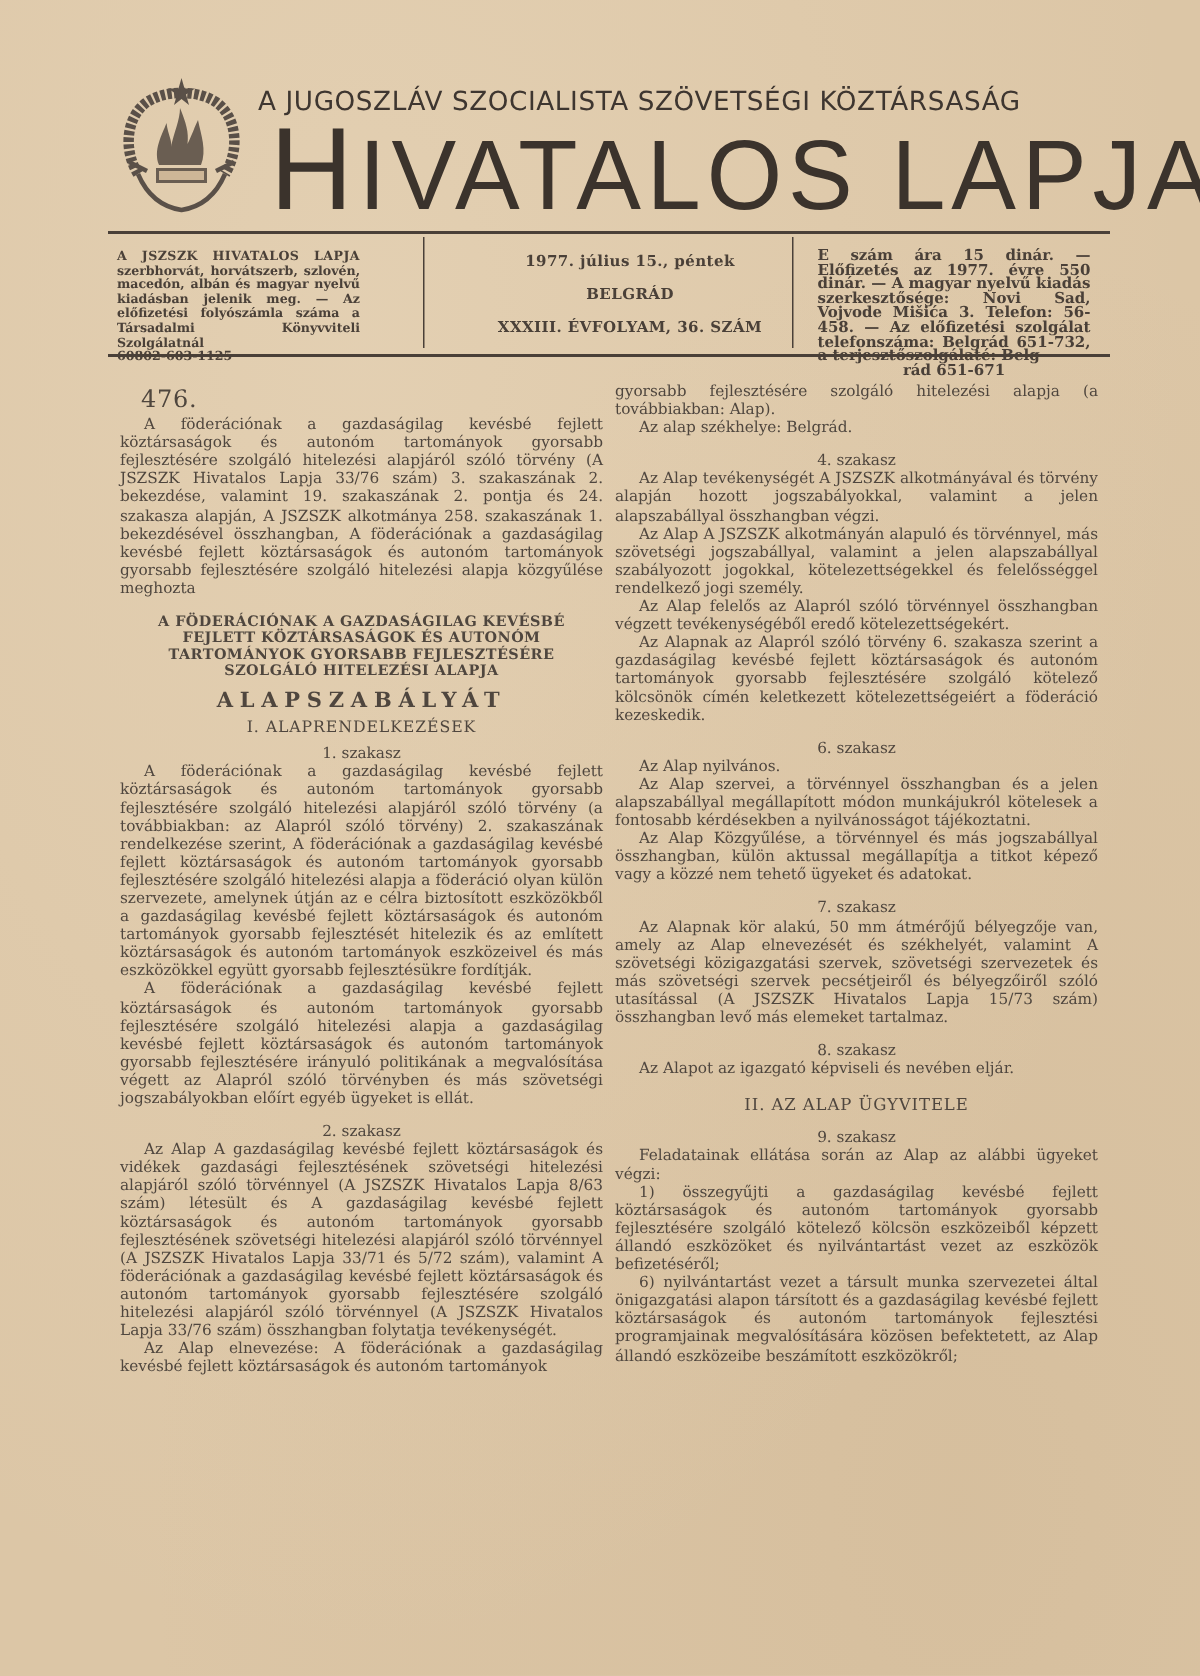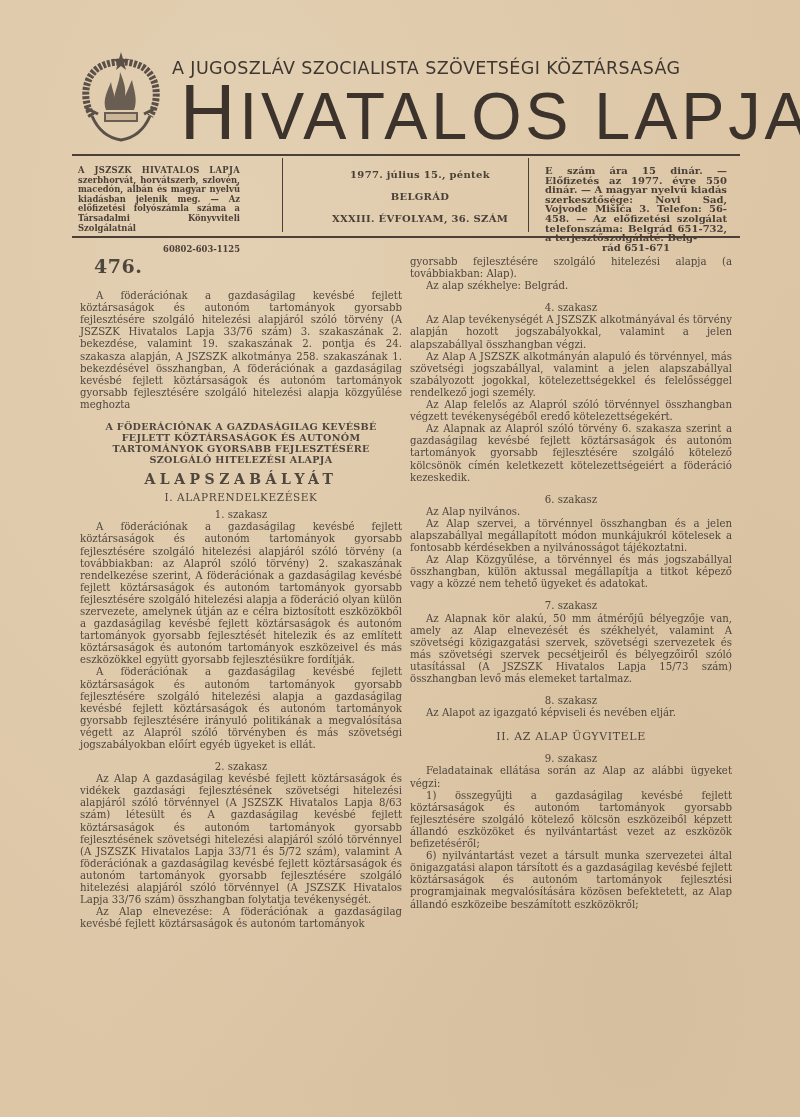--- a/index.html
+++ b/index.html
@@ -30,21 +30,21 @@
   .rule-top { position:absolute; left:72px; top:154px; width:668px; border-top:2px solid #4a4038; }
   .rule-bot { position:absolute; left:72px; top:236px; width:668px; border-top:2px solid #4a4038; }
   .vdiv { position:absolute; top:158px; height:74px; border-left:1.5px solid #4a4038; }
 
   .info-left {
     position:absolute; left:78px; top:166px; width:162px;
     font-family:"DejaVu Serif", serif; font-size:8.4px; line-height:9.6px; font-weight:bold;
     text-align:justify; color:#4a4038;
   }
   .info-left .head { letter-spacing:0.3px; }
-  .info-left .acct { text-align:right; display:block; margin-top:12px; }
+  .info-left .acct { text-align:left; display:block; margin-top:0; }
   .info-mid {
     position:absolute; left:300px; top:169px; width:240px; text-align:center;
     font-family:"DejaVu Serif", serif; font-size:10px; font-weight:bold; color:#4a4038;
   }
   .info-mid div { margin-bottom:11px; letter-spacing:0.3px; }
   .info-right {
     position:absolute; left:545px; top:166px; width:182px;
     font-family:"DejaVu Serif", serif; font-size:10px; line-height:9.6px; font-weight:bold;
     text-align:justify; color:#4a4038;
   }
@@ -53,21 +53,21 @@
   
   .col {
     position:absolute; top:256px; width:322px;
     font-family:"DejaVu Serif", serif; font-size:10.2px; line-height:12.1px;
     text-align:justify; color:#4f463e;
   }
   .col.left { left:80px; }
   .col.right { left:410px; width:322px; }
   .col p { margin:0; text-indent:16px; }
   .col p.noind { text-indent:0; }
-  .col .num { font-size:19px; font-weight:bold; text-indent:0; margin:4px 0 18px 14px; letter-spacing:0.5px; }
+  .col .num { font-size:16px; font-weight:normal; text-indent:0; margin:4px 0 6px 14px; letter-spacing:0.5px; }
   .col .sec { text-align:center; text-indent:0; margin:10px 0 0 0; }
   .col .sec.first { margin-top:6px; }
   .col .caps {
     text-align:center; text-indent:0; font-weight:bold; font-size:9.6px; line-height:11px;
     margin:10px 0 8px 0; letter-spacing:0.3px;
   }
   .col .bigtitle {
     text-align:center; text-indent:0; font-weight:bold; font-size:14px; letter-spacing:4.5px; margin:4px 0 6px 0;
   }
   .col .chapter { text-align:center; text-indent:0; font-size:10.5px; letter-spacing:0.6px; margin:0 0 6px 0; }

